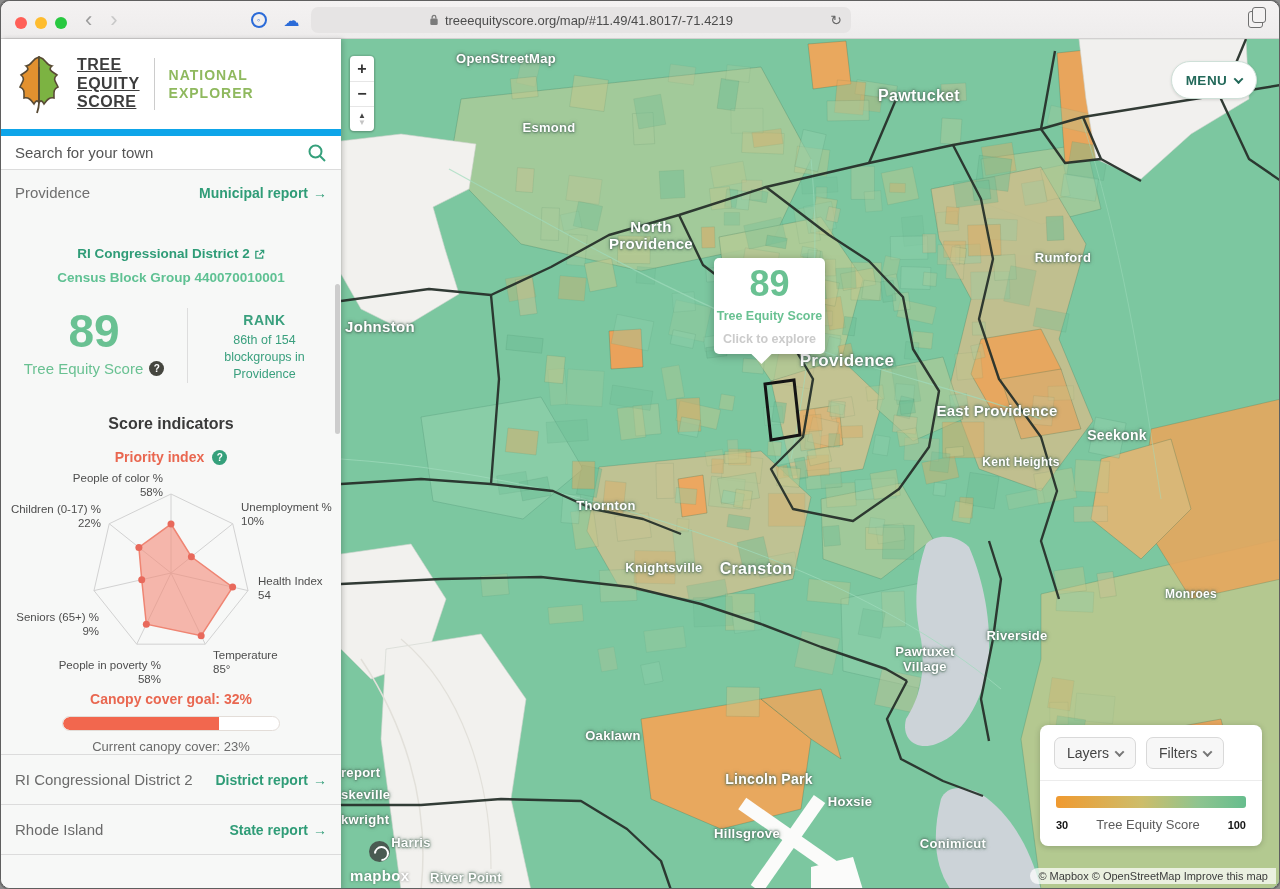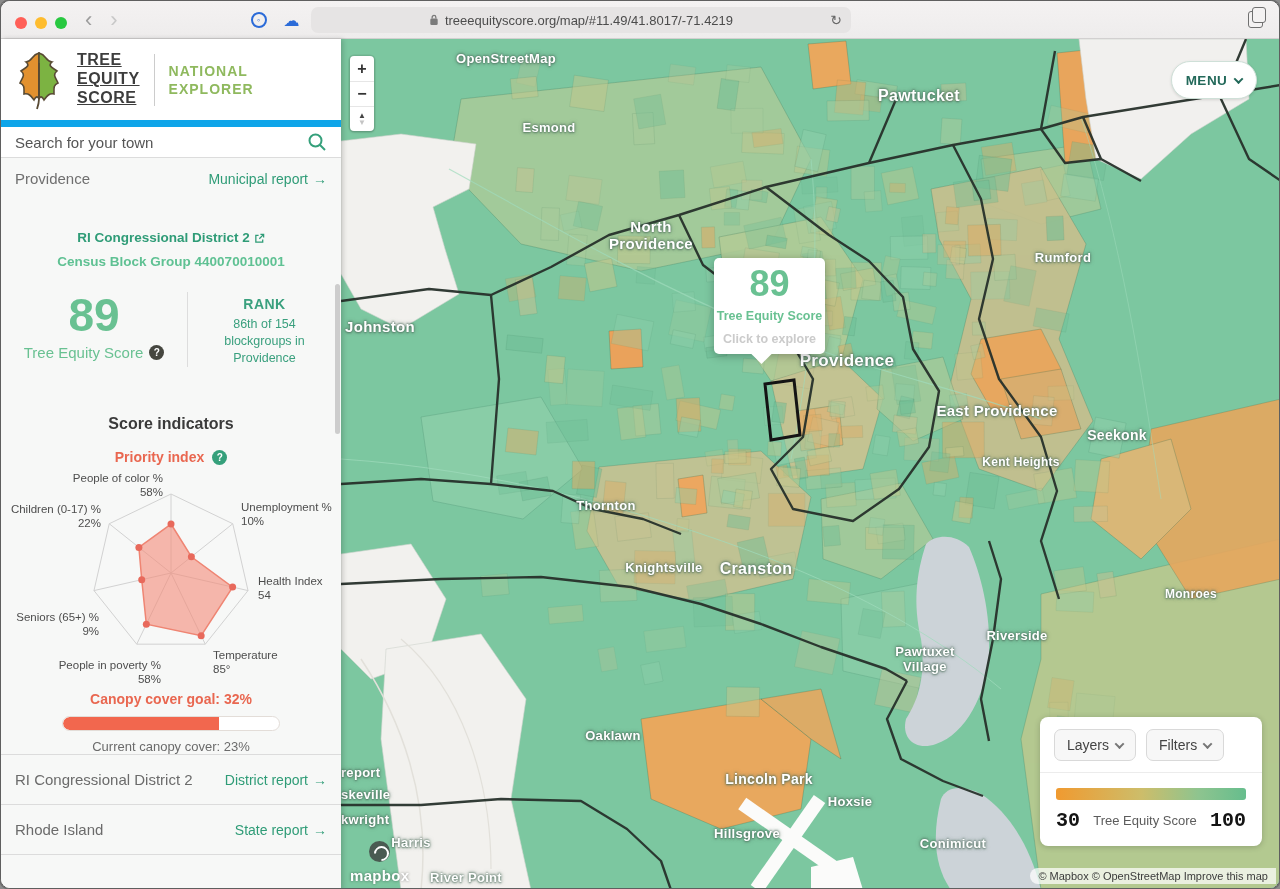--- a/index.html
+++ b/index.html
@@ -29,36 +29,36 @@
   .sidebar { width:340px; background:#f7f8f7; display:flex; flex-direction:column; position:relative; z-index:20; box-shadow:2px 0 5px rgba(0,0,0,.18); }
   .logo-row { background:#fff; height:92px; display:flex; align-items:center; padding-left:16px; gap:14px; }
   .logo-title { font-size:16px; font-weight:800; color:#3d3d3d; line-height:1.18; letter-spacing:.5px;text-decoration:underline; }
   .logo-div { width:1px; height:52px; background:#ccc; }
   .logo-sub { font-size:14px; font-weight:600; color:#8fb95e; letter-spacing:1px; line-height:1.3; }
   .search-row { background:#fff; height:42px; border-top:7px solid #0ea5e9; border-bottom:1px solid #dcdcdc; display:flex; align-items:center; padding:0 14px; }
   .search-row input { flex:1; border:0; outline:0; background:transparent; font-size:15px; color:#555; font-family:inherit; }
   .search-row input::placeholder { color:#555; }
   .muni-row { height:46px; display:flex; align-items:center; justify-content:space-between; padding:0 14px; }
   .muni-name { font-size:15px; color:#6f6f6f; }
-  .tlink { font-size:14px; font-weight:normal; color:#2f9c77; cursor:pointer; display:inline-flex; align-items:center; gap:5px; }
+  .tlink { font-size:14px; font-weight:bold; color:#2f9c77; cursor:pointer; display:inline-flex; align-items:center; gap:5px; }
   .links-block { text-align:center; padding-top:26px; line-height:1.5; }
   .dlink { font-size:13.5px; font-weight:bold; color:#2f9c77; display:inline-flex; align-items:center; gap:4px; cursor:pointer; }
   .bglink { font-size:13.5px; font-weight:bold; color:#5fc193; margin-top:3px; cursor:pointer; }
   .score-row { display:flex; margin-top:20px; align-items:stretch; }
   .score-left { width:186px; text-align:center; }
   .score-big { font-size:46px; font-weight:bold; color:#69c192; line-height:1; }
   .score-cap { font-size:15px; color:#69c192; margin-top:6px; display:inline-flex; align-items:center; gap:6px; }
   .score-vdiv { width:1px; background:#ddd; }
   .score-right { flex:1; padding:4px 12px 0 12px; text-align:center; color:#3aa07e; }
   .rank-t { font-size:14px; font-weight:bold; letter-spacing:.5px; }
   .rank-x { font-size:12.5px; margin-top:4px; line-height:1.35; }
   .qcirc { width:15px; height:15px; border-radius:50%; color:#fff; font-size:10px; font-weight:bold; display:inline-flex; align-items:center; justify-content:center; cursor:pointer; }
   .qdark { background:#45463f; }
   .qgreen { background:#35a07b; }
-  .si-title { text-align:center; font-size:16px; font-weight:bold; color:#3a3a3a; margin-top:48px; }
+  .si-title { text-align:center; font-size:16px; font-weight:bold; color:#3a3a3a; margin-top:32px; }
   .pi-title { text-align:center; font-size:14px; font-weight:bold; color:#e96750; margin-top:16px; display:flex; align-items:center; justify-content:center; gap:8px; }
   .radar-wrap { margin-top:4px; display:flex; justify-content:center; }
   .canopy { text-align:center; margin-top:2px; }
   .canopy-goal { font-size:14px; font-weight:bold; color:#e96750; }
   .bar { width:218px; height:15px; border:1px solid #e3ddd8; background:#fff; border-radius:999px; margin:9px auto 0; overflow:hidden; }
   .bar-fill { height:100%; background:#f2674e; border-radius:999px 0 0 999px; }
   .canopy-cur { font-size:13px; color:#6b6b6b; margin-top:8px; }
   .bottom-rows { margin-top:auto; }
   .brow { height:50px; border-top:1px solid #dcdcdc; display:flex; align-items:center; justify-content:space-between; padding:0 14px; }
   .brow-name { font-size:15px; color:#6b6b6b; }
@@ -86,21 +86,21 @@
   .pop-score { font-size:36px; font-weight:bold; color:#69c192; margin-top:8px; line-height:1; }
   .pop-label { font-size:12.5px; font-weight:bold; color:#69c192; margin-top:7px; }
   .pop-hint { font-size:12.5px; font-weight:bold; color:#cbcbcb; margin-top:9px; }
 
   .legend { position:absolute; right:17px; bottom:44px; width:222px; background:#fff; border-radius:8px; box-shadow:0 1px 6px rgba(0,0,0,.2); z-index:6; padding-bottom:14px; }
   .legend-btns { display:flex; gap:10px; padding:12px 0 11px 14px; border-bottom:1px solid #ececec; }
   .lbtn { display:inline-flex; align-items:center; gap:7px; background:#f7f7f7; border:1px solid #d9d9d9; border-radius:7px; padding:7px 12px; font-size:14px; color:#444; cursor:pointer; }
   .lbtn .chev { border-color:#777; }
   .grad { height:12px; border-radius:3px; margin:15px 16px 9px; }
   .legend-scale { display:flex; align-items:center; justify-content:space-between; padding:0 16px; }
-  .lmin,.lmax { font-size:20px; font-weight:bold; color:#141414;font-family:Liberation Mono, monospace; }
+  .lmin,.lmax { font-size:11px; font-weight:bold; color:#141414; }
   .lmid { font-size:13px; color:#5c5c5c; }
 
   .mblogo { position:absolute; left:9px; bottom:6px; display:flex; align-items:center; gap:5px; z-index:6; cursor:pointer;flex-direction:column; }
   .mbcirc { width:21px; height:21px; border-radius:50%; background:rgba(60,60,60,.78); position:relative; }
   .mbcirc:before { content:""; position:absolute; left:5px; top:5px; width:11px; height:11px; border-radius:50%; border:2px solid #fff; border-left-color:transparent; transform:rotate(-45deg); }
   .mbword { color:#fff; font-size:15px; font-weight:bold; letter-spacing:.3px; text-shadow:0 0 3px rgba(0,0,0,.45); }
   .attrib { position:absolute; right:3px; bottom:6px; background:rgba(255,255,255,.72); font-size:11px; color:#3b3b3b; padding:2px 8px; border-radius:10px 0 0 10px; z-index:6; }
   .attrib a { color:#3b3b3b; text-decoration:none; cursor:pointer; }
 
   .radar-axis-label { font-size:11.5px; fill:#4d4d4d; }

